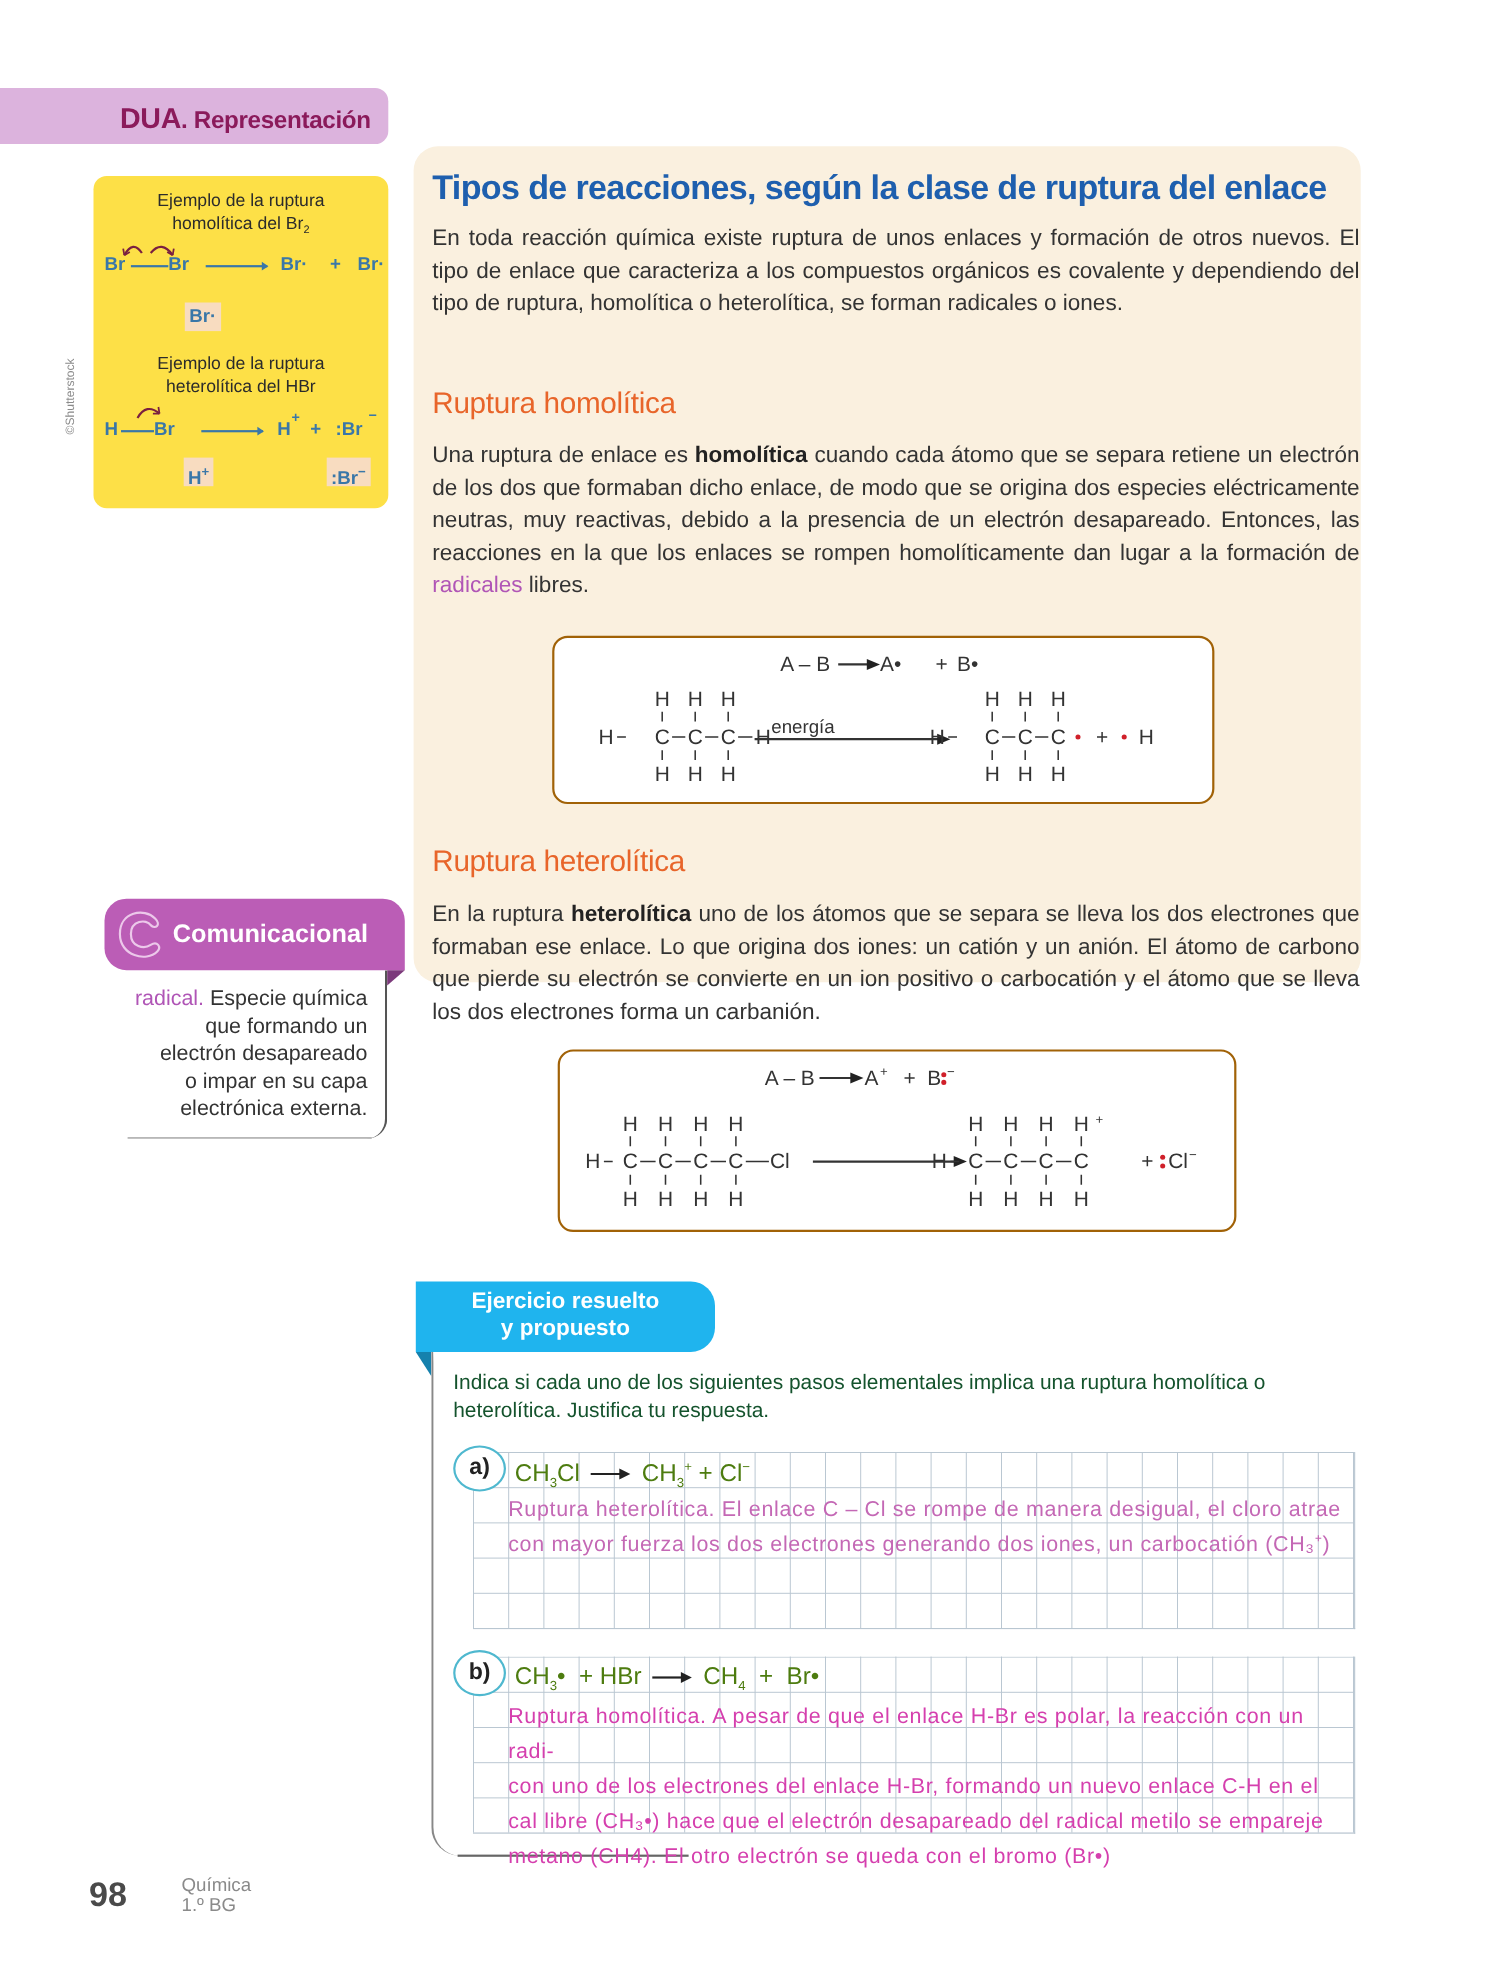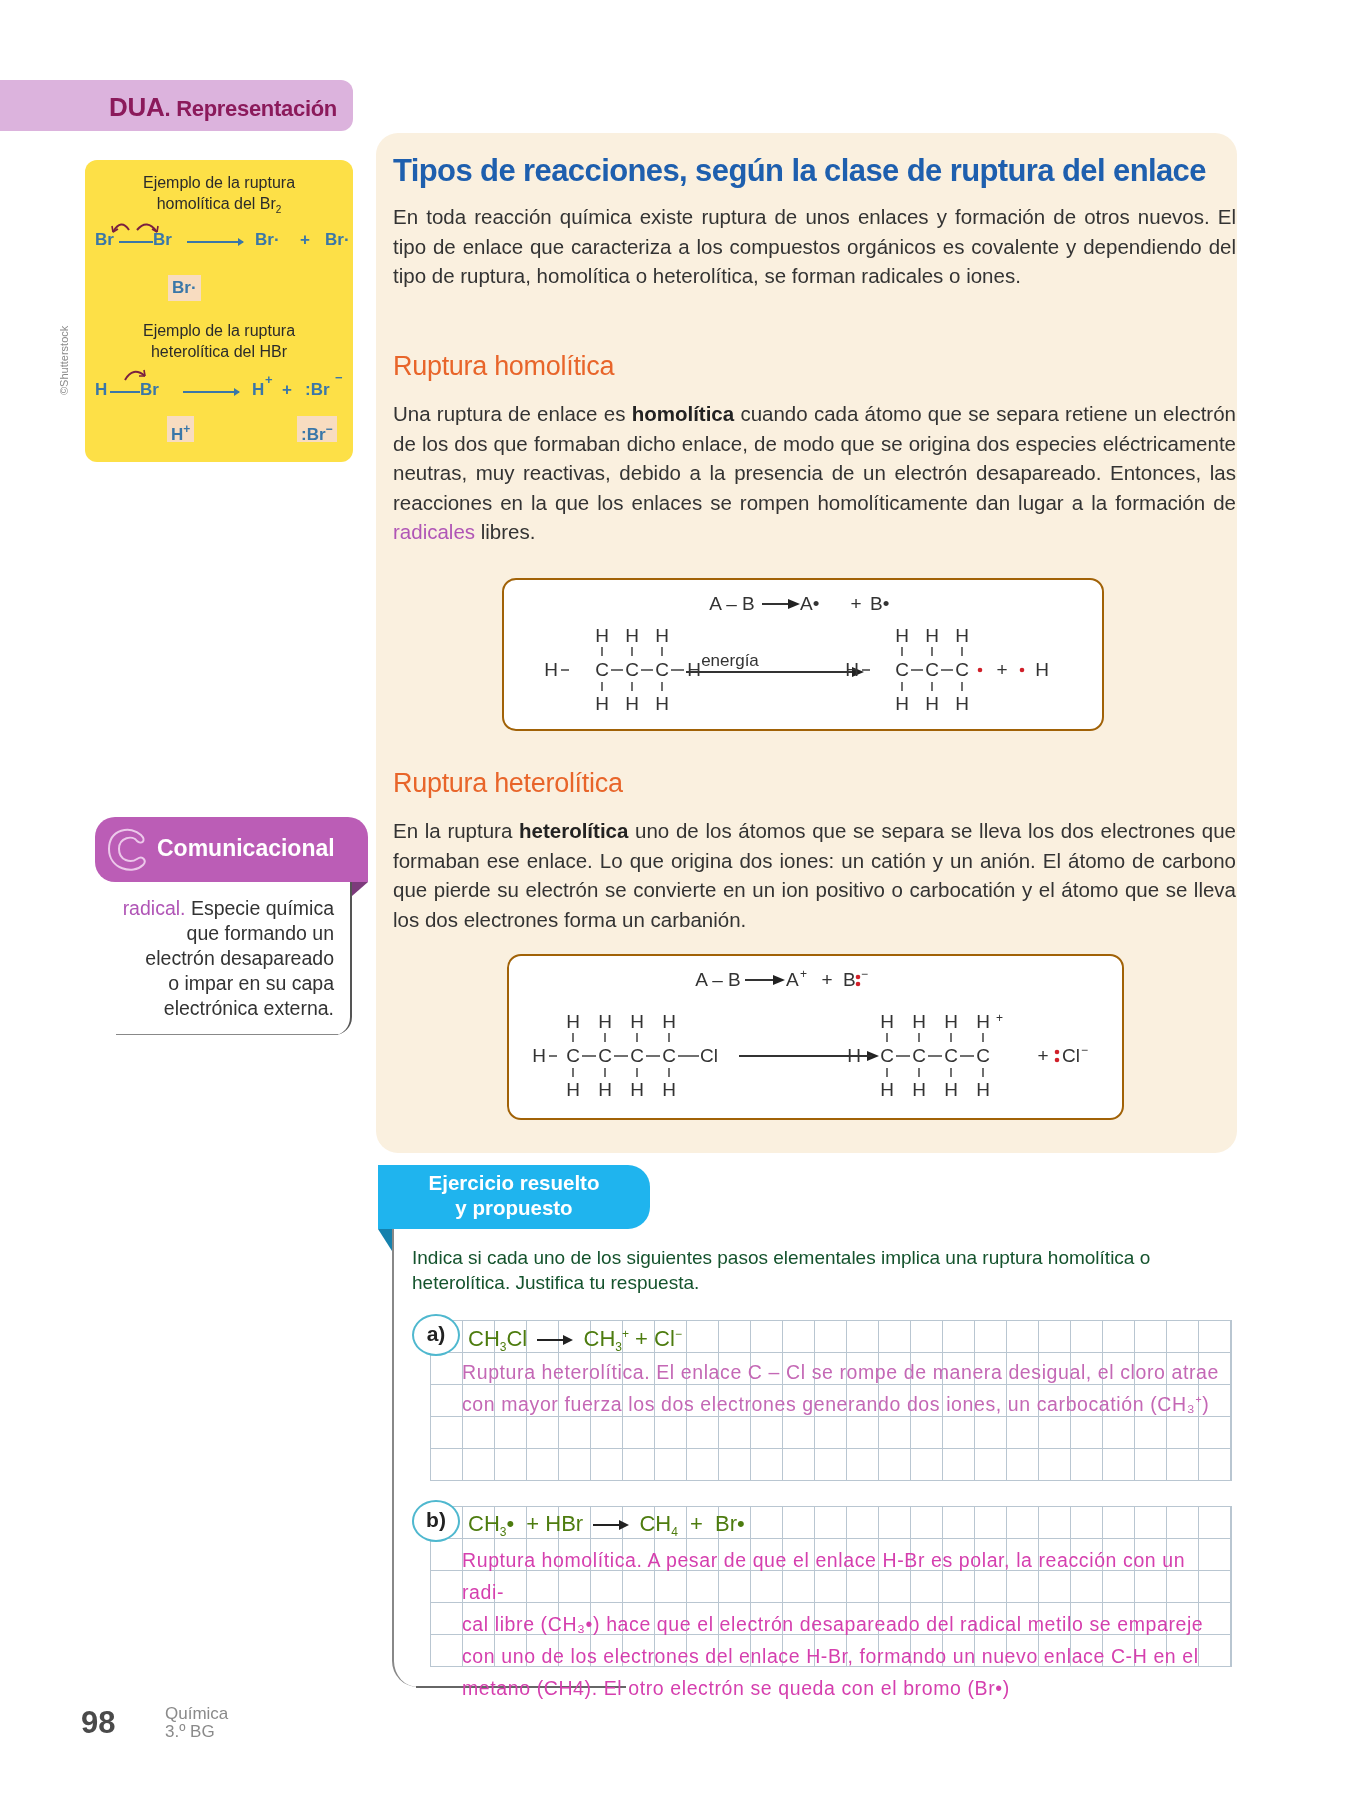--- a/index.html
+++ b/index.html
@@ -17,21 +17,21 @@
   .ex-caption { position: absolute; left: 0; width: 268px; text-align: center; font-size: 16px; line-height: 21px; color: #2b2b2b; }
   .ex-row { position: absolute; left: 10px; width: 250px; height: 24px; font-size: 17px; font-weight: bold; color: #3a77a8; }
   .ex-row span { position: absolute; top: 0; }
   .chip { position: absolute; background: #f8dcc0; color: #3a77a8; font-weight: bold; font-size: 17px; padding: 2px 4px; height: 26px; line-height: 22px; }
   .ex-arrow { position: absolute; height: 2px; background: #3a77a8; top: 11px; }
   .ex-arrow::after { content: ""; position: absolute; right: -1px; top: -3px; border-left: 6px solid #3a77a8; border-top: 4px solid transparent; border-bottom: 4px solid transparent; }
   .bond { position: absolute; height: 2px; background: #3a77a8; top: 11px; }
   .shutter { position: absolute; left: 58px; top: 395px; transform: rotate(-90deg); transform-origin: left top; font-size: 11px; color: #8a8a8a; white-space: nowrap; }
 
   
-  .main-card { position: absolute; left: 376px; top: 133px; width: 861px; height: 1020px; background: #faf0df; border-radius: 22px; }
+  .main-card { position: absolute; left: 376px; top: 133px; width: 861px; height: 760px; background: #faf0df; border-radius: 22px; }
   .main-title { position: absolute; left: 17px; top: 20px; font-size: 31px; font-weight: bold; color: #1e5fae; letter-spacing: -0.6px; }
   .para { position: absolute; left: 17px; width: 843px; font-size: 20.5px; line-height: 29.5px; color: #333; text-align: justify; }
   .sub-title { position: absolute; left: 17px; font-size: 27px; font-weight: normal; color: #e8652a; letter-spacing: -0.3px; }
   .radical-word { color: #b055b6; }
 
   
   .diagram { position: absolute; background: #ffffff; border: 2px solid #a16207; border-radius: 14px; }
   .diagram svg { position: absolute; left: 0; top: 0; }
   .diagram text { font-family: "Liberation Sans", sans-serif; fill: #333; }
 
@@ -323,22 +323,22 @@
   <svg width="40" height="12" style="margin:0 2px;">
       <line x1="2" y1="6" x2="30" y2="6" stroke="#222" stroke-width="2"></line>
       <polygon points="28,1 38,6 28,11" fill="#222"></polygon>
     </svg>
   <span>CH</span><sub>4</sub>
   <span style="margin-left:6px;">+</span>
   <span style="margin-left:6px;">Br•</span>
 </div>
 <div class="ans b" style="top:1544px;">
   <div>Ruptura homolítica. A pesar de que el enlace H-Br es polar, la reacción con un radi-</div>
+  <div>con uno de los electrones del enlace H-Br, formando un nuevo enlace C-H en el</div>
   <div>cal libre (CH₃•) hace que el electrón desapareado del radical metilo se empareje</div>
-  <div>con uno de los electrones del enlace H-Br, formando un nuevo enlace C-H en el</div>
   <div>metano (CH4). El otro electrón se queda con el bromo (Br•)</div>
 </div>
 
 <div class="page-num">98</div>
 <div class="footer-sub">
   <div>Química</div>
-  <div>3.º BG</div>
+  <div>1.º BG</div>
 </div>
 
 </body></html>

